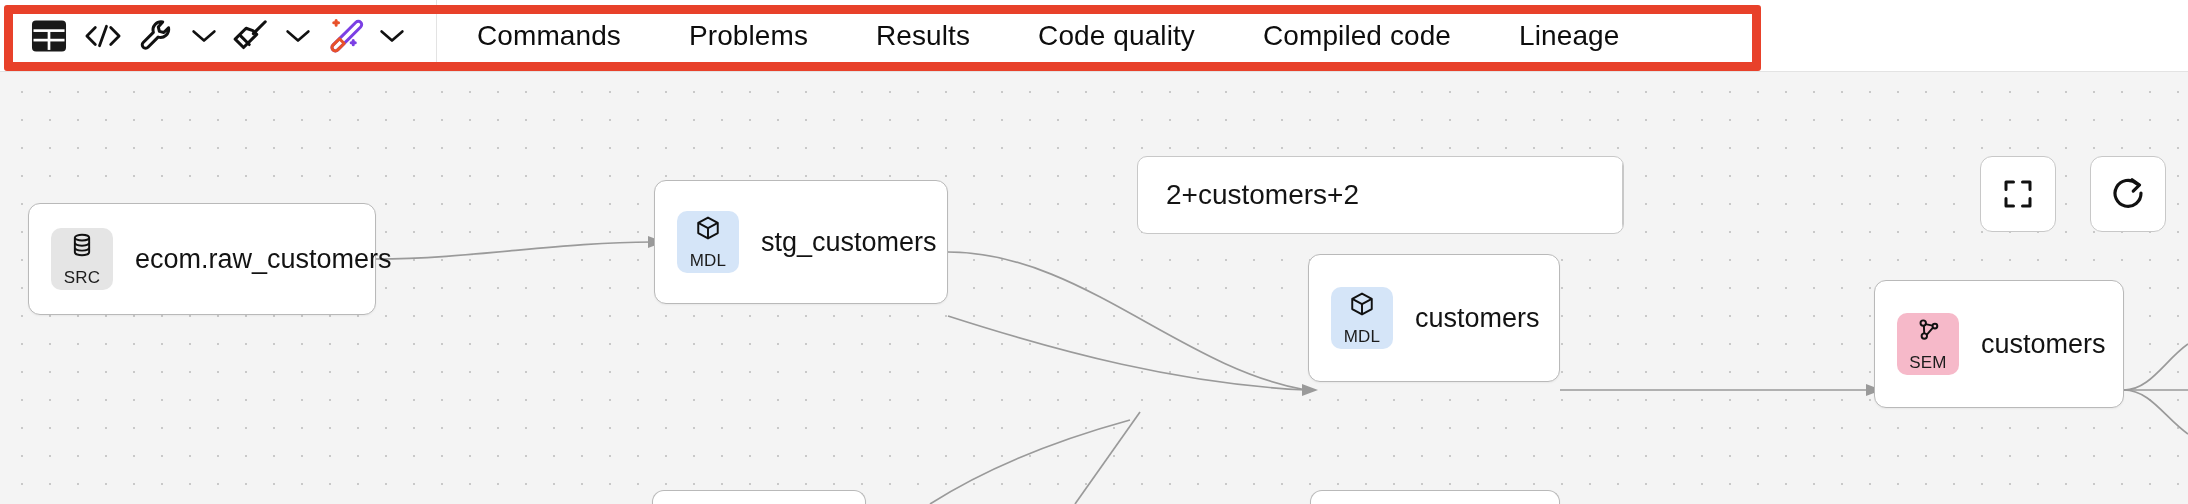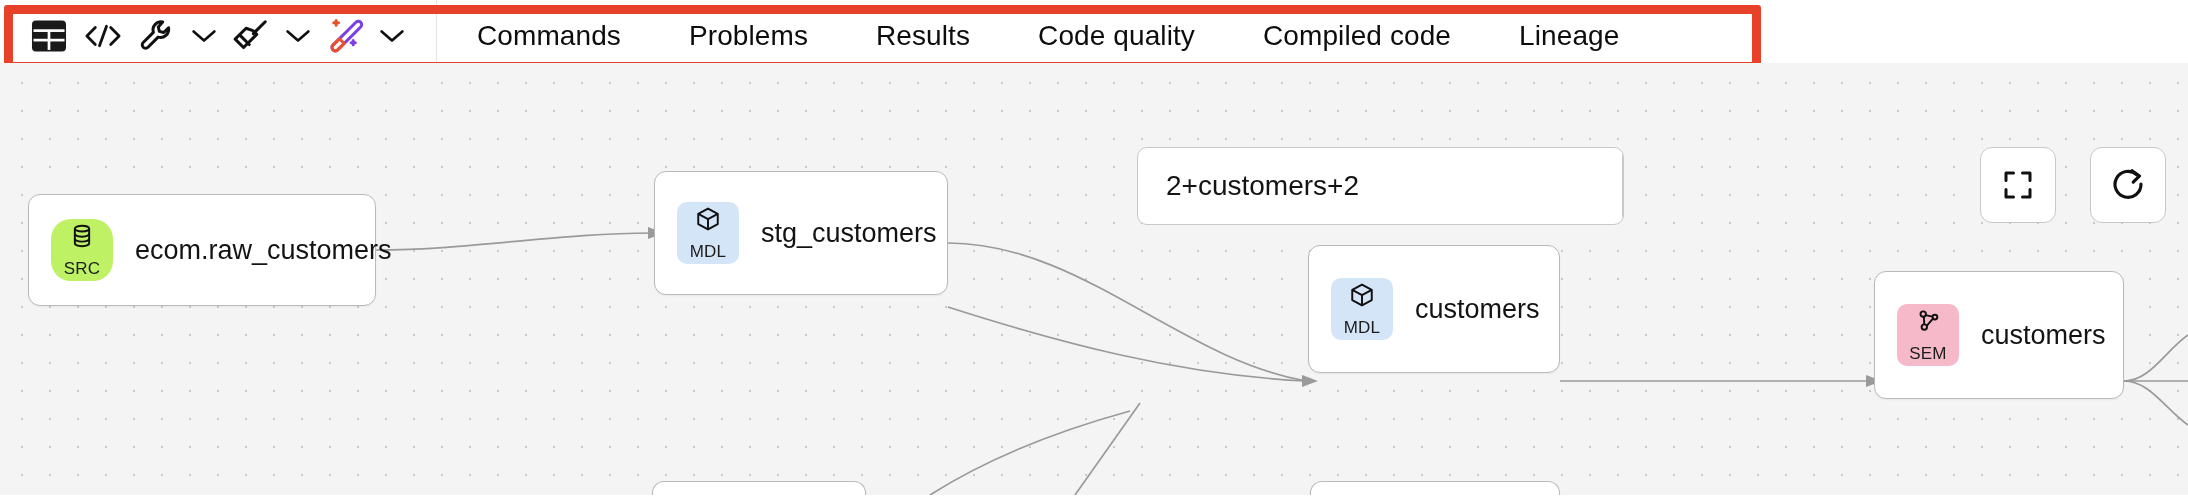--- a/index.html
+++ b/index.html
@@ -49,21 +49,21 @@
 
   
   .callout {
     position: absolute; color: #e8412a; font-weight: bold;
     font-size: 31px; transform: translateX(-50%); top: 98px;
     font-family: "Liberation Sans", sans-serif; line-height: 1;
   }
 
   
   .canvas {
-    position: absolute; left: 0; top: 63px; width: 2188px; height: 432px;
+    position: absolute; left: 0; top: 72px; width: 2188px; height: 432px;
     background-color: #f4f4f4;
     background-image: radial-gradient(#c9c9c9 1.25px, transparent 1.3px);
     background-size: 28px 28px; background-position: 8px 6px;
     overflow: hidden;
     padding-left: 7px;
   }
   .edges { position: absolute; left: 0; top: 0; width: 2188px; height: 432px; }
 
   
   .graph-controls {
@@ -243,21 +243,21 @@
     </div>
 
     <div class="sq-btn" id="refresh-btn" style="top:84px;">
       <svg width="38" height="38" viewBox="0 0 24 24" fill="none" stroke="#111" stroke-width="2" stroke-linecap="round" stroke-linejoin="round">
         <path d="M20.2 11.4a8.2 8.2 0 1 1-2.6-5.8"></path>
         <polyline points="14.6,3.0 19.3,6.3 15.3,10.2"></polyline>
       </svg>
     </div>
 
     <div class="node" style="left:28px; top:131px; width:348px; height:112px;">
-      <div class="badge" style="background:#bef264;border-radius:20px;">
+      <div class="badge" style="background:#e5e5e5;">
         <span class="glyph">
           <svg width="26" height="26" viewBox="0 0 24 24" fill="none" stroke="#111" stroke-width="1.8">
             <ellipse cx="12" cy="5.2" rx="6.6" ry="2.6"></ellipse>
             <path d="M5.4 5.2v13.6c0 1.45 2.95 2.6 6.6 2.6s6.6-1.15 6.6-2.6V5.2"></path>
             <path d="M5.4 10c0 1.45 2.95 2.6 6.6 2.6s6.6-1.15 6.6-2.6"></path>
             <path d="M5.4 14.6c0 1.45 2.95 2.6 6.6 2.6s6.6-1.15 6.6-2.6"></path>
           </svg>
         </span>
         <span class="btxt">SRC</span>
       </div>

